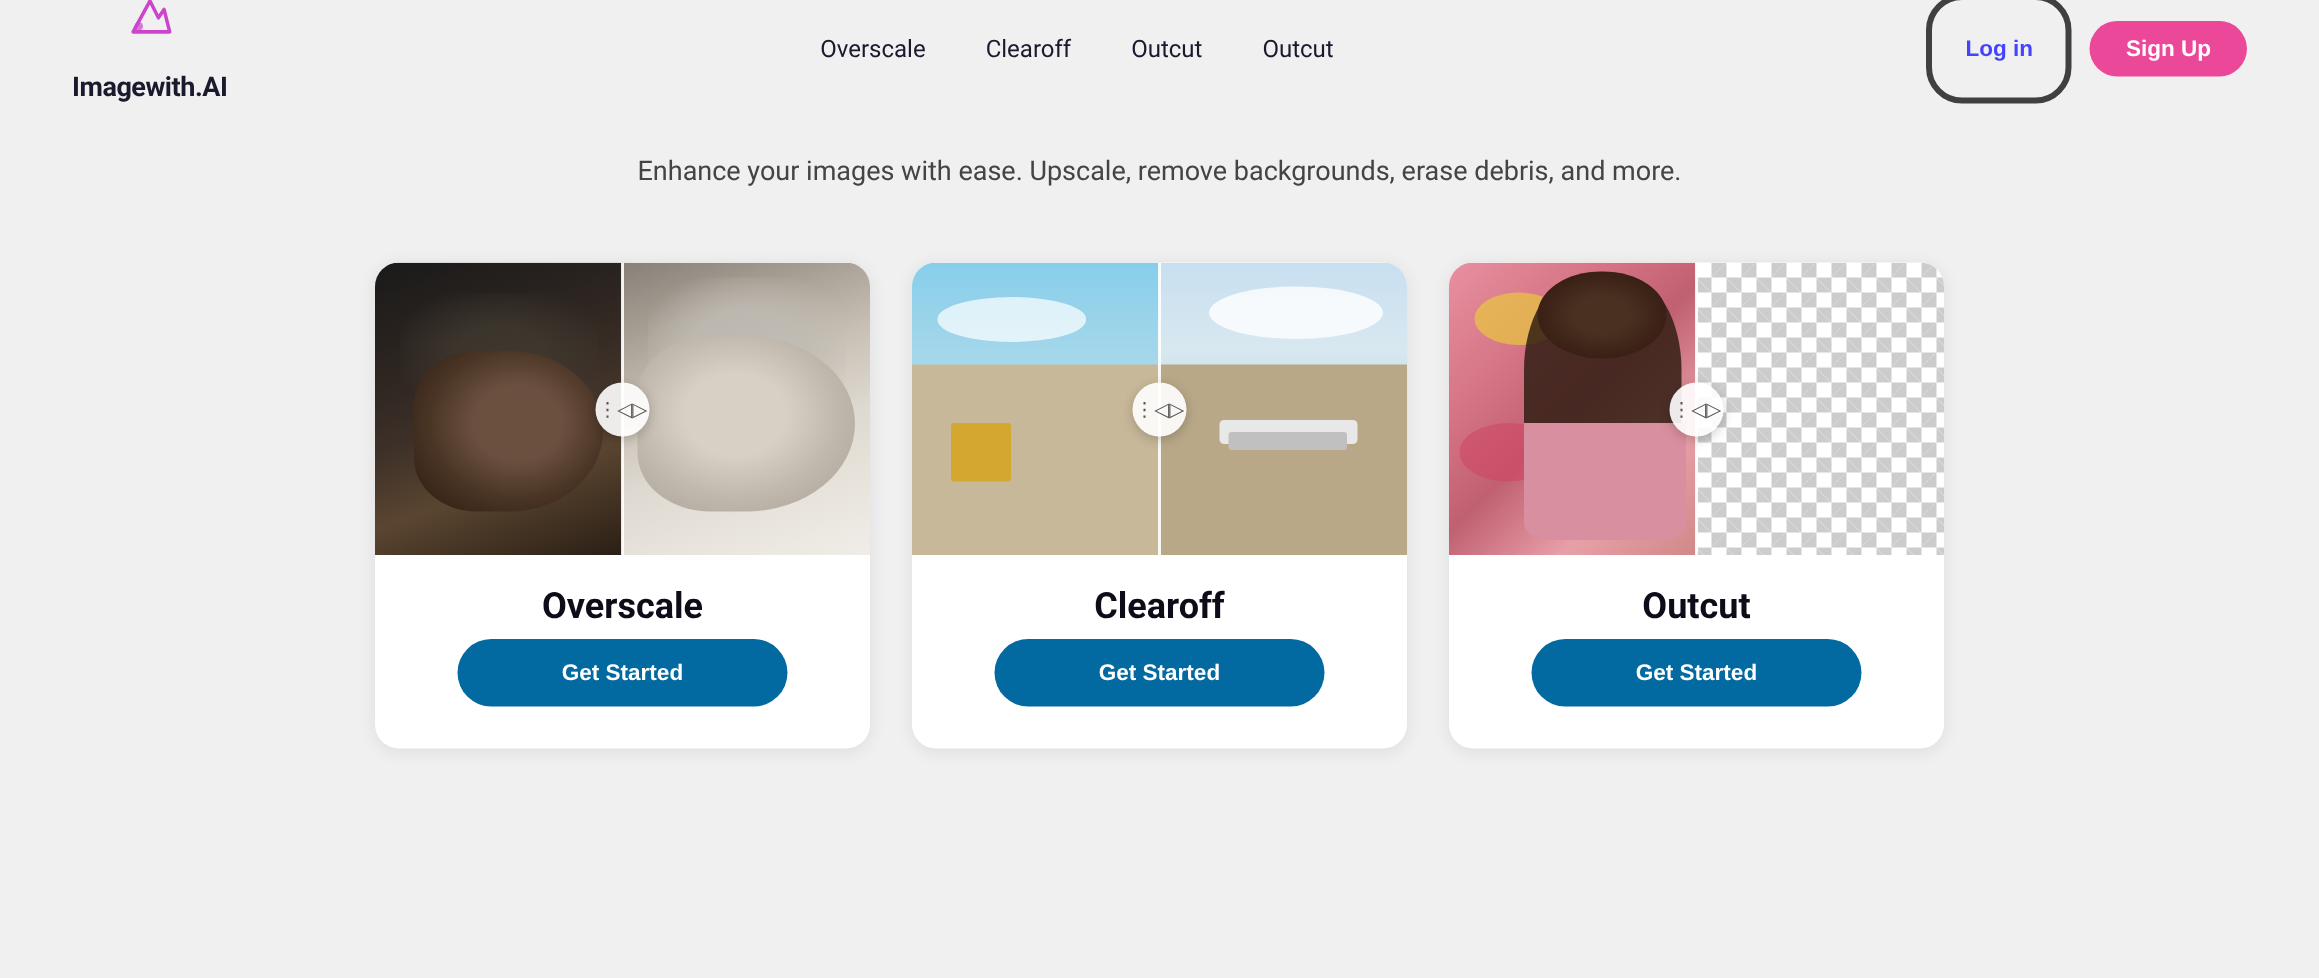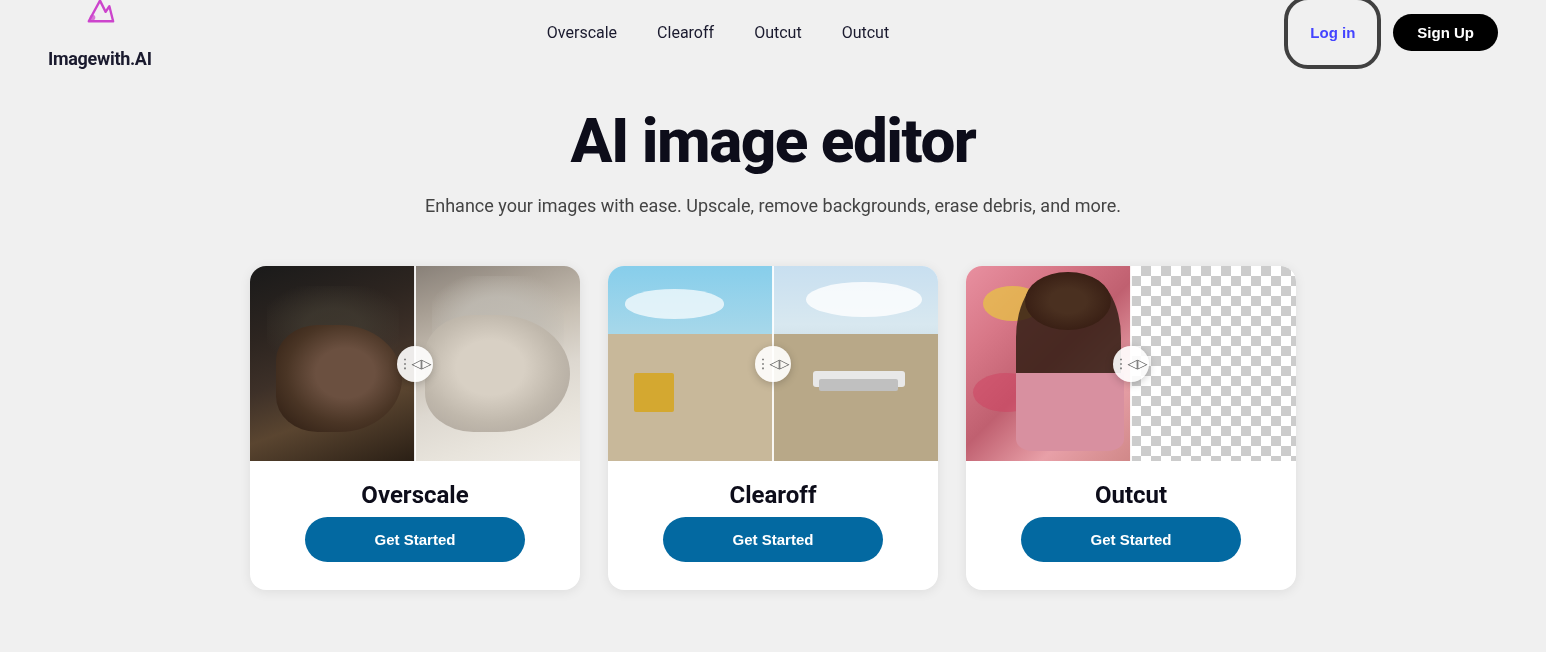--- a/index.html
+++ b/index.html
@@ -68,21 +68,21 @@
       color: #4444ff;
       font-size: 15px;
       font-weight: 600;
       cursor: pointer;
     }
 
     .btn-signup {
       padding: 10px 24px;
       border: none;
       border-radius: 24px;
-      background: #000000;
+      background: #ec4899;
       color: #fff;
       font-size: 15px;
       font-weight: 600;
       cursor: pointer;
     }
 
     
     main {
       display: flex;
       flex-direction: column;
@@ -224,21 +224,20 @@
     <a class="nav-link">Outcut</a>
   </nav>
 
   <div class="header-buttons">
     <button class="btn-login">Log in</button>
     <button class="btn-signup">Sign Up</button>
   </div>
 </header>
 
 <main>
-  <h1 class="hero-title">AI image editor</h1>
   <p class="hero-subtitle">Enhance your images with ease. Upscale, remove backgrounds, erase debris, and more.</p>
 
   <div class="cards-row">
 
     <div class="card">
       <div class="card-visual">
 
         <div style="position:absolute;left:0;top:0;width:50%;height:100%;background:linear-gradient(160deg,#1a1a1a 0%,#2d2520 30%,#3d3028 50%,#5a4530 70%,#2a1f15 100%);"></div>
 
         <div style="position:absolute;right:0;top:0;width:50%;height:100%;background:linear-gradient(160deg,#888078 0%,#a89f94 20%,#c8c0b4 40%,#ddd8d0 60%,#e8e4dc 80%,#f0ede8 100%);"></div>

